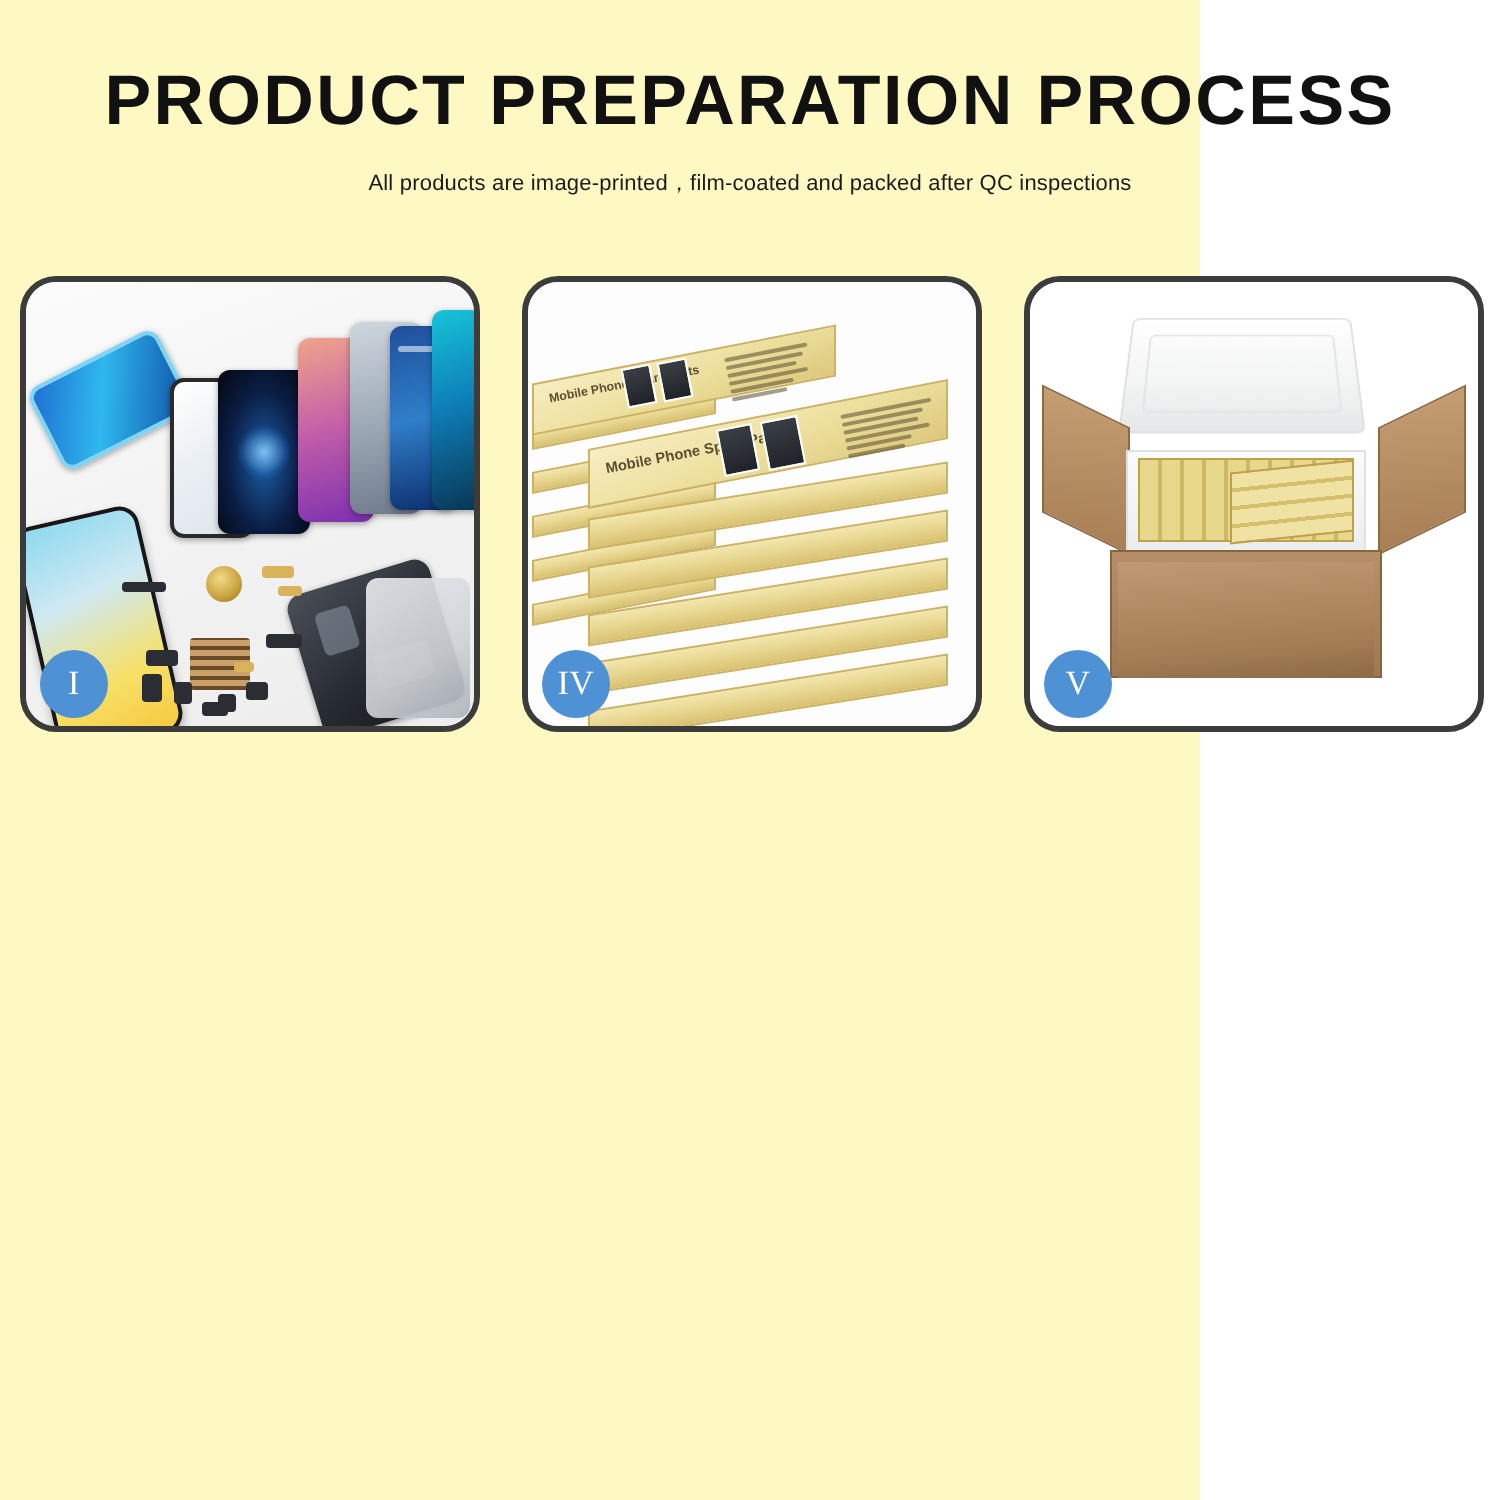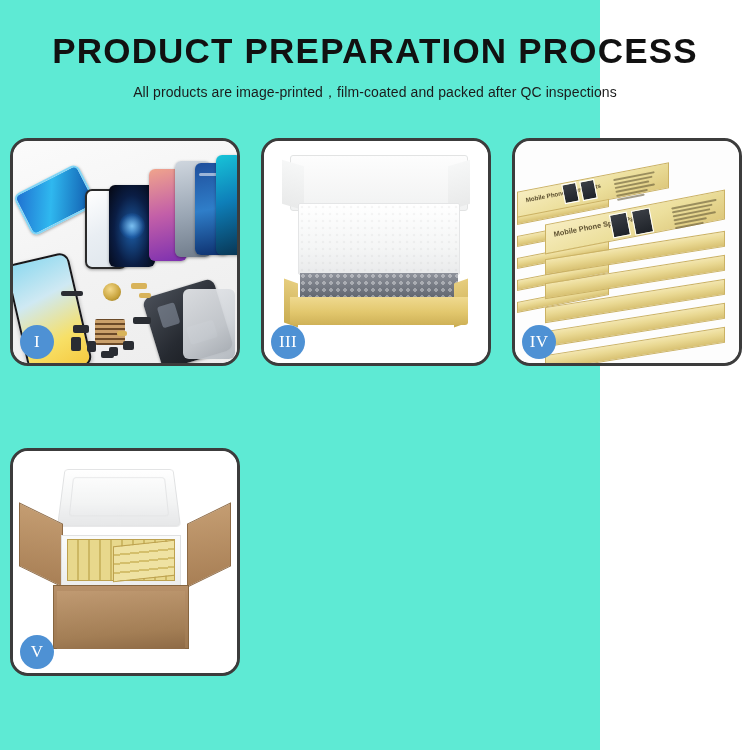--- a/index.html
+++ b/index.html
@@ -10,21 +10,21 @@
     height: 750px;
     background: #ffffff;
     font-family: "Liberation Sans", sans-serif;
     overflow: hidden;
   }
 
   #page {
     position: relative;
     width: 600px;
     height: 750px;
-    background: #5eead4;
+    background: #fef9c3;
   }
 
   
   .header {
     position: absolute;
     top: 30px;
     left: 0;
     width: 750px;
     text-align: center;
   }
@@ -32,21 +32,21 @@
     font-family: "Liberation Sans", sans-serif;
     font-size: 35px;
     font-weight: 700;
     letter-spacing: 1.2px;
     color: #111111;
     line-height: 42px;
     white-space: nowrap;
   }
   .subtitle {
     font-family: "Liberation Sans", sans-serif;
-    font-size: 14px;
+    font-size: 11px;
     font-weight: 400;
     color: #1b1b1b;
     line-height: 22px;
     margin-top: 9px;
     letter-spacing: 0.1px;
     white-space: nowrap;
   }
 
   
   .grid {
@@ -459,36 +459,20 @@
         <div class="p1-part" style="left:88px;  top:210px; width:13px; height:7px;"></div>
         <div class="p1-gold" style="left:118px; top:142px; width:16px; height:6px;"></div>
         <div class="p1-gold" style="left:126px; top:152px; width:12px; height:5px;"></div>
         <div class="p1-gold" style="left:104px; top:190px; width:10px; height:5px;"></div>
         <div class="p1-tools"></div>
       </div>
       <div class="badge">I</div>
     </div>
 
 
-    <div class="panel">
-      <div class="photo">
-        <div class="p3-bg"></div>
-        <div class="p3-lidback"></div>
-        <div class="p3-lidflapL"></div>
-        <div class="p3-lidflapR"></div>
-        <div class="p3-foam">
-          <div class="p3-foam-tex"></div>
-        </div>
-        <div class="p3-grey"></div>
-        <div class="p3-boxsideL"></div>
-        <div class="p3-boxsideR"></div>
-        <div class="p3-boxfront"></div>
-      </div>
-      <div class="badge">III</div>
-    </div>
 
     <div class="panel">
       <div class="photo">
         <div class="p4-bg"></div>
         <div class="p4-stack">
 
           <div class="p4-box" style="left:2px;  top:64px;  width:92px; height:11px; transform:skewY(-11deg);"></div>
           <div class="p4-box" style="left:2px;  top:86px;  width:92px; height:11px; transform:skewY(-11deg);"></div>
           <div class="p4-box" style="left:2px;  top:108px; width:92px; height:11px; transform:skewY(-11deg);"></div>
           <div class="p4-box" style="left:2px;  top:130px; width:92px; height:11px; transform:skewY(-11deg);"></div>

